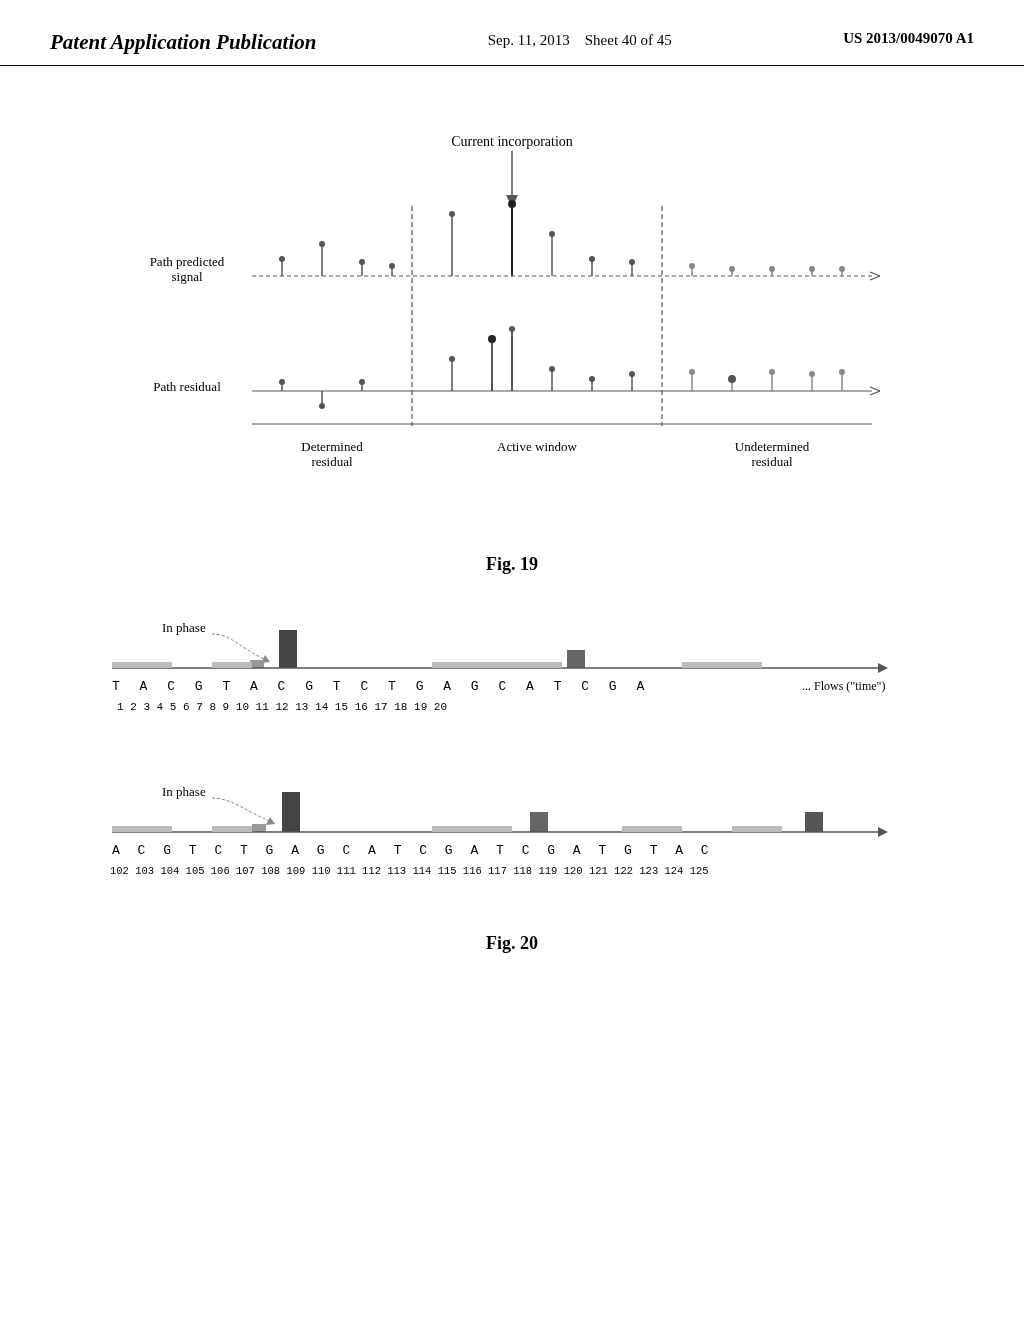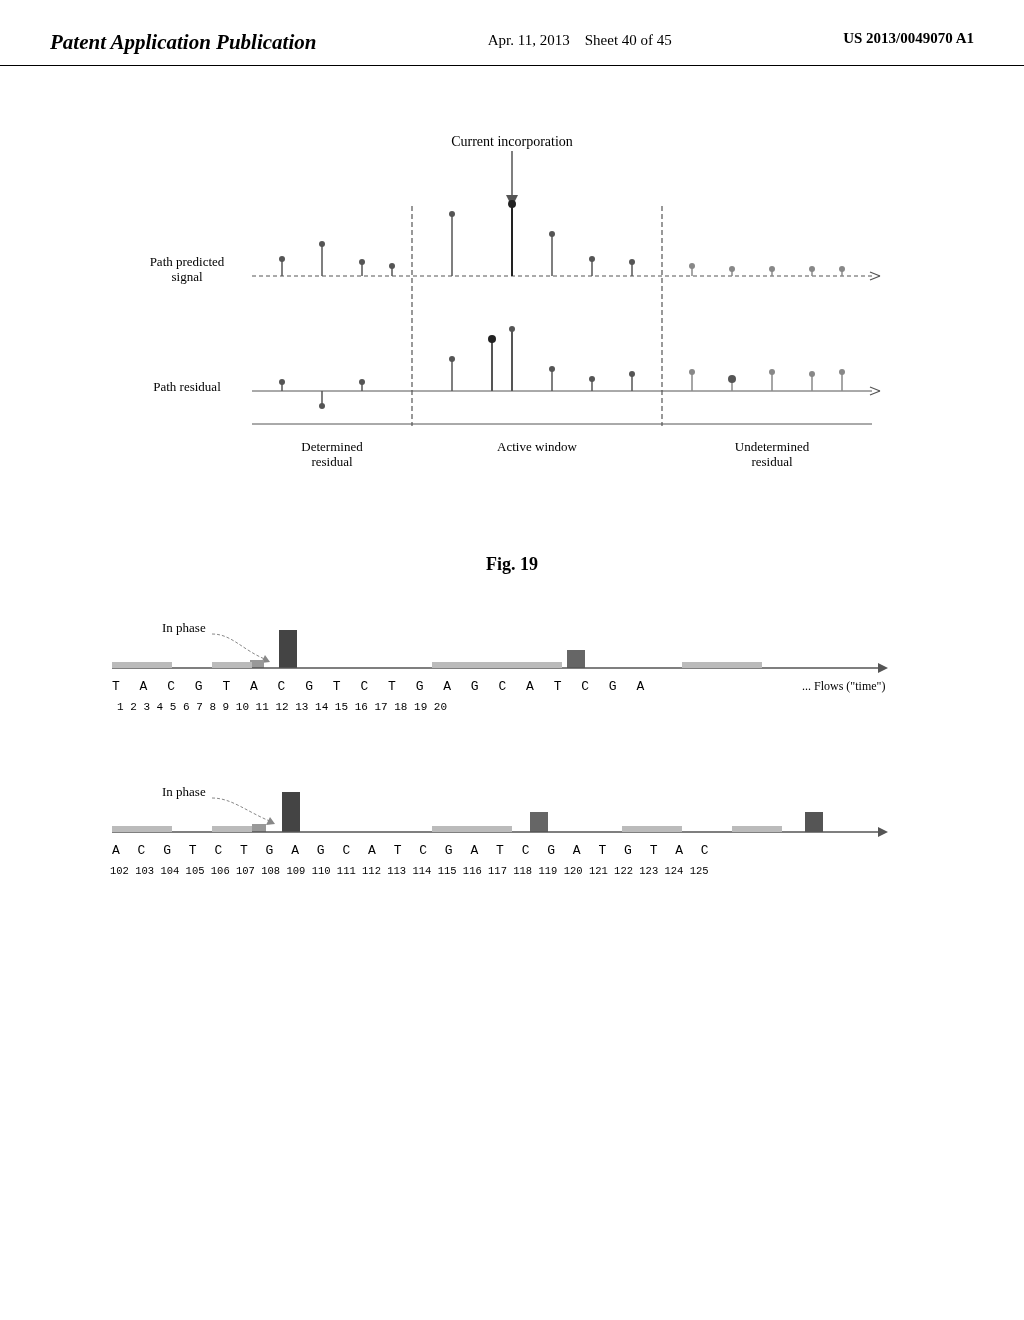--- a/index.html
+++ b/index.html
@@ -65,21 +65,21 @@
       margin-left: auto;
       margin-right: auto;
     }
   </style>
 </head>
 <body>
 
 <div class="header">
   <div class="header-left">Patent Application Publication</div>
   <div class="header-center">
-    <span>Apr. 11, 2013</span>&nbsp;&nbsp;&nbsp;
+    <span>Sep. 11, 2013</span>&nbsp;&nbsp;&nbsp;
     <span>Sheet 40 of 45</span>
   </div>
   <div class="header-right">US 2013/0049070 A1</div>
 </div>
 
 <div class="content">
 
   <div class="fig19-container">
     <svg width="860" height="420">
 
@@ -271,16 +271,17 @@
         <rect x="540" y="52" width="60" height="6" fill="#bbb"></rect>
         <rect x="650" y="52" width="50" height="6" fill="#bbb"></rect>
 
         <text x="30" y="80" font-size="13" font-family="Courier New, monospace" letter-spacing="5">A  C  G  T  C  T  G  A  G  C  A  T  C  G  A  T  C  G  A  T  G  T  A  C</text>
 
         <text x="28" y="100" font-size="10.5" font-family="Courier New, monospace">102 103 104 105 106 107 108 109 110 111 112 113 114 115 116 117 118 119 120 121 122 123 124 125</text>
 
       </svg>
     </div>
 
+    <div class="fig-label" style="margin-top: 15px;">Fig. 20</div>
 
   </div>
 
 </div>
 
 </body></html>

